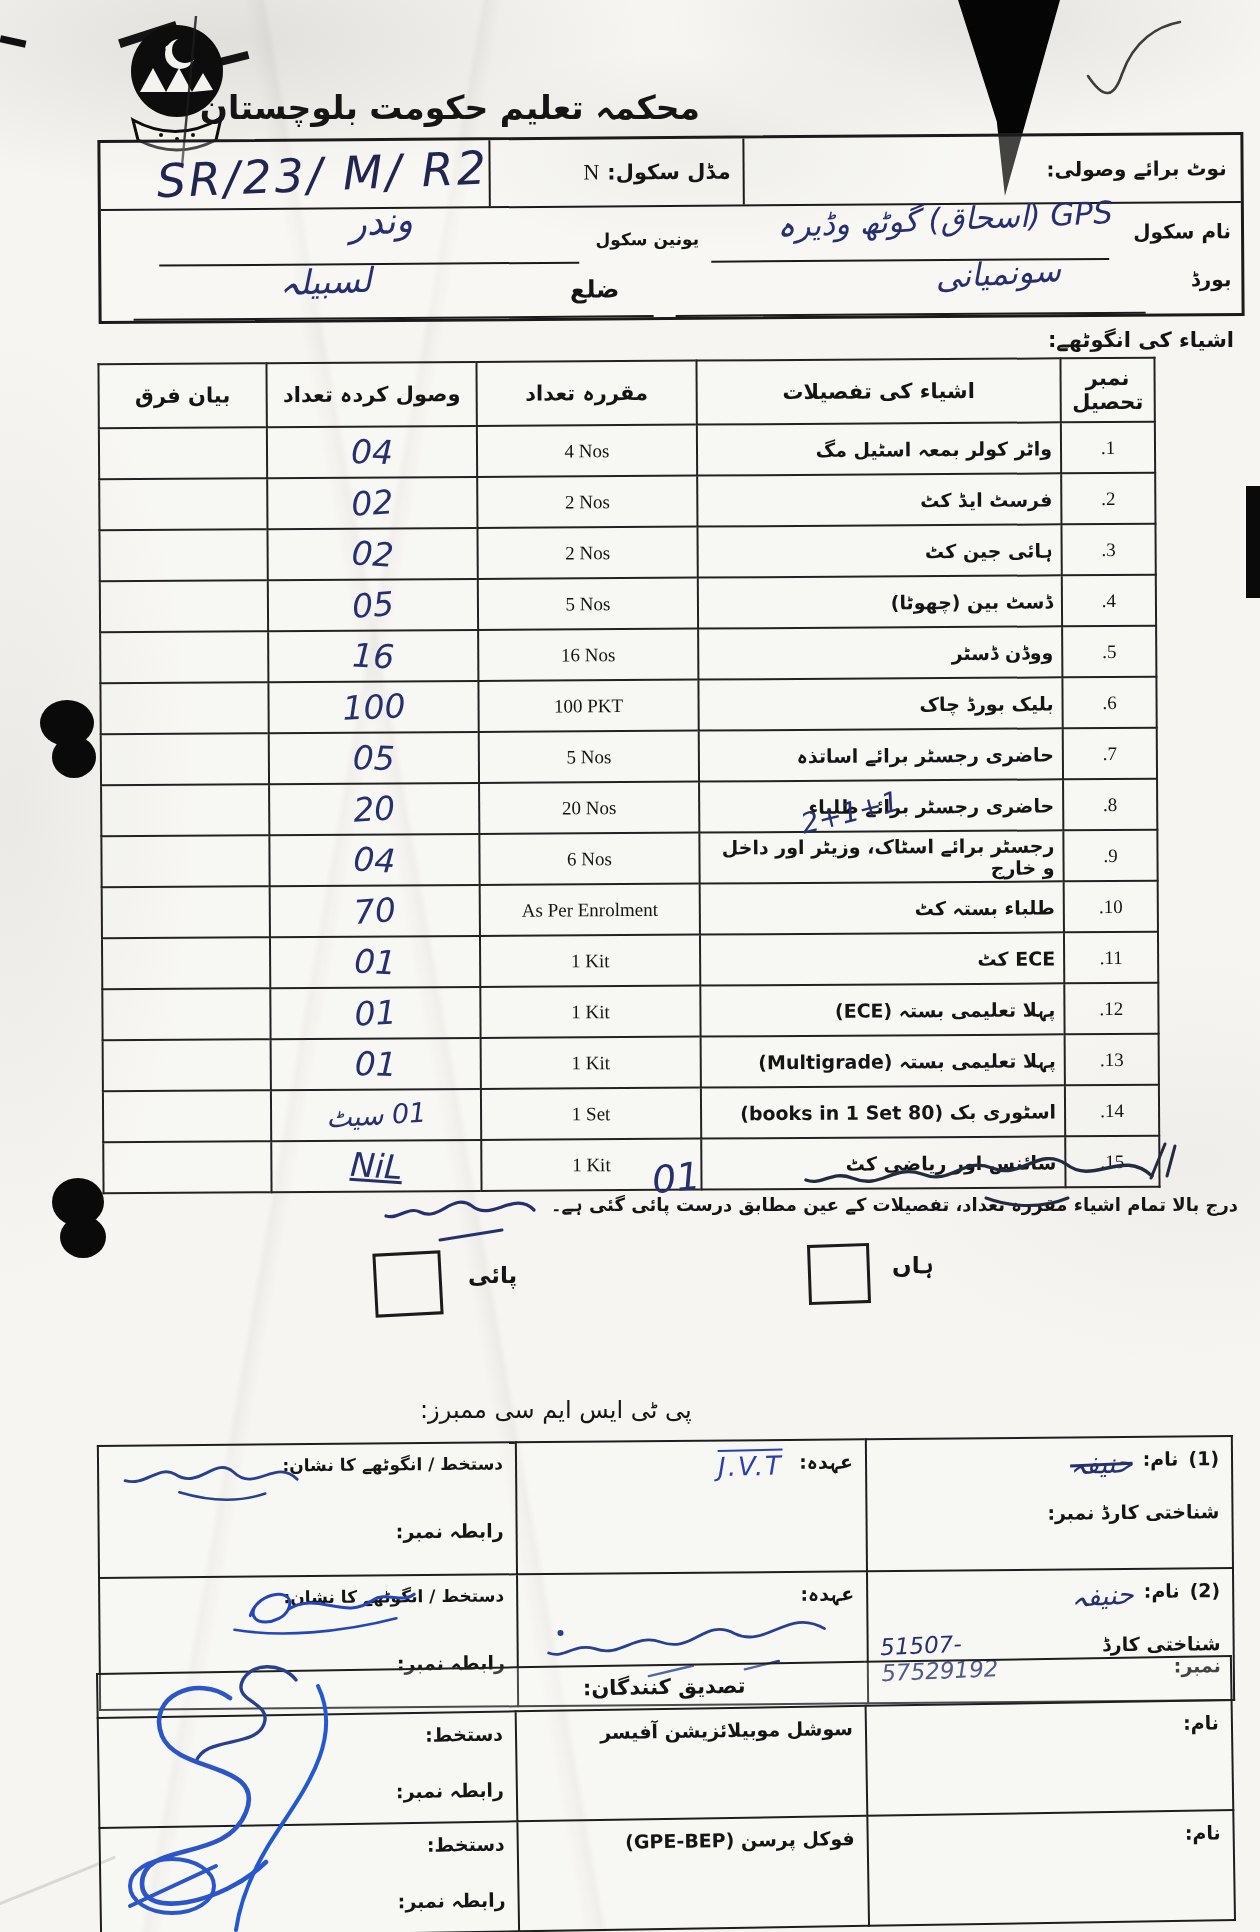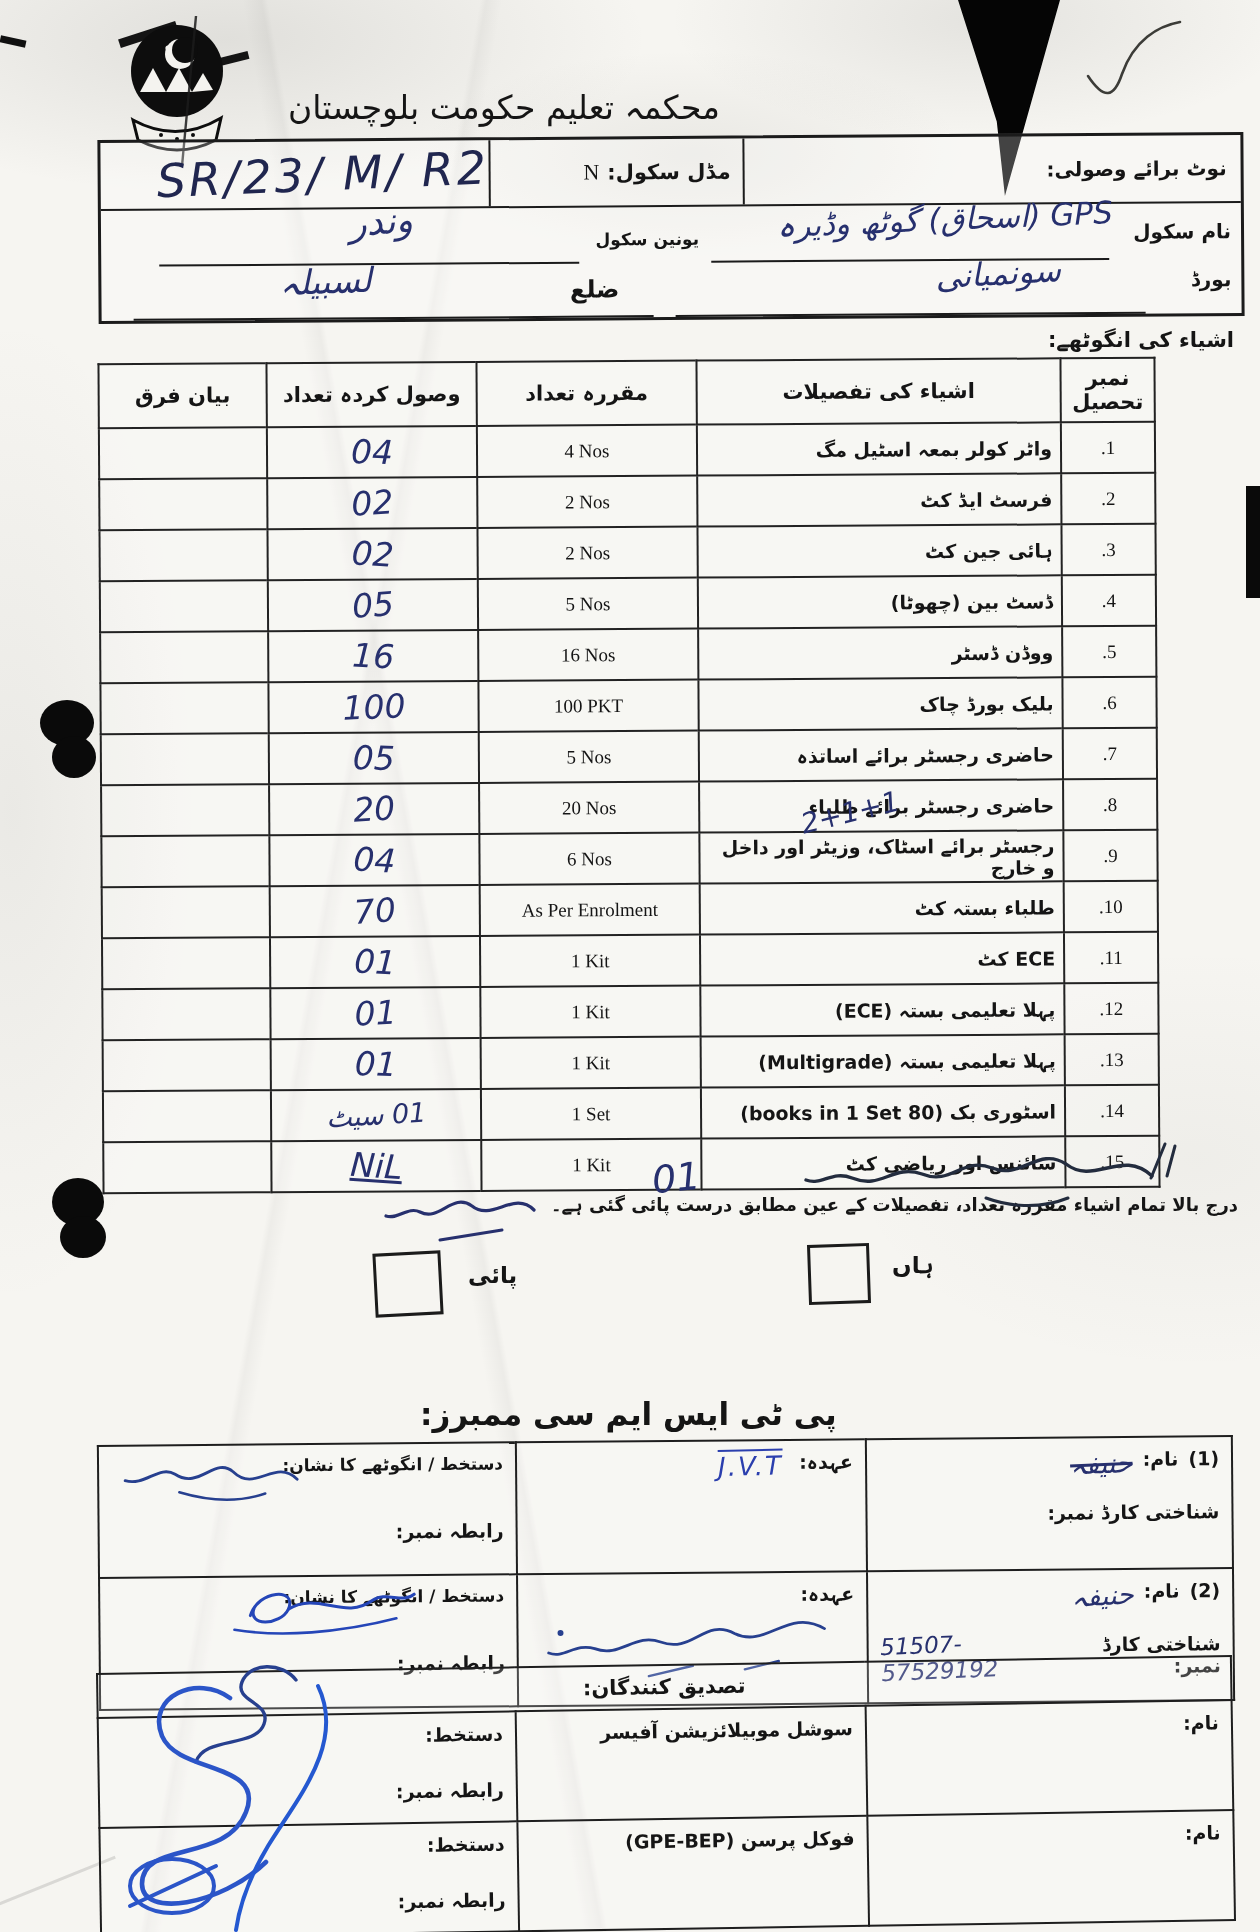--- a/index.html
+++ b/index.html
@@ -16,21 +16,21 @@
       linear-gradient(260deg, transparent 62%, rgba(0,0,0,.04) 62.4%, transparent 63.6%),
       #f6f5f1;
   }
   .urdu{direction:rtl;}
   .print{color:#151515;font-weight:700;}
   .hw{font-family:"DejaVu Sans",sans-serif;font-style:italic;color:#27306e;}
   .abs{position:absolute;}
 
   
   .hdr-title1{position:absolute;top:36px;right:548px;font-size:28px;font-weight:700;direction:rtl;}
-  .hdr-title2{position:absolute;top:88px;right:540px;font-size:33px;font-weight:400;direction:rtl;}
+  .hdr-title2{position:absolute;top:88px;right:560px;font-size:33px;font-weight:700;direction:rtl;}
   .black-triangle{position:absolute;left:958px;top:0;width:102px;height:196px;background:#050505;
     clip-path:polygon(0 0,100% 0,46% 100%,38% 62%);}
   .crease{position:absolute;background:rgba(40,40,40,.14);}
 
   
   .note-box{position:absolute;left:98px;top:136px;width:1140px;height:178px;
     border:3px solid #1b1b1b;transform:rotate(-0.4deg);background:rgba(255,255,255,.25);}
   .note-r1{display:flex;direction:rtl;height:66px;border-bottom:2px solid #1b1b1b;}
   .note-c-note{width:468px;border-left:2px solid #1b1b1b;display:flex;align-items:center;padding:0 14px;font-size:20px;}
   .note-c-mid{width:228px;border-left:2px solid #1b1b1b;display:flex;align-items:center;justify-content:flex-start;gap:8px;padding:0 12px;font-size:21px;}
@@ -56,21 +56,21 @@
   .row9-annot{position:absolute;left:800px;top:796px;font-size:28px;transform:rotate(-14deg);z-index:5;}
 
   
   .confirm-line{position:absolute;right:22px;top:1194px;width:640px;direction:rtl;text-align:right;
     font-size:18px;font-weight:700;white-space:nowrap;}
   .hw-01{position:absolute;left:652px;top:1156px;font-size:38px;transform:rotate(-6deg);}
   .chk-box{position:absolute;border:3px solid #1b1b1b;background:transparent;}
   .chk-label{position:absolute;font-size:23px;font-weight:700;direction:rtl;}
 
   
-  .ptsmc-heading{position:absolute;left:420px;top:1396px;font-size:31px;font-weight:700;direction:rtl;}
+  .ptsmc-heading{position:absolute;left:420px;top:1396px;font-size:24px;font-weight:400;direction:rtl;}
   table.block{position:absolute;left:98px;border-collapse:collapse;background:rgba(255,255,255,.2);}
   table.block td{border:2.5px solid #1e1e1e;vertical-align:top;position:relative;direction:rtl;}
   .members{top:1440px;transform:rotate(-0.5deg);}
   .members td{height:110px;}
   .certs{top:1664px;transform:rotate(-0.9deg);}
   .certs td.band{height:40px;text-align:center;vertical-align:middle;font-size:21px;font-weight:700;}
   .certs td.cell{height:88px;}
   .fld{font-size:19px;font-weight:700;}
   .fld-sm{font-size:17px;font-weight:700;}
   .cell-pad{padding:10px 12px;}

